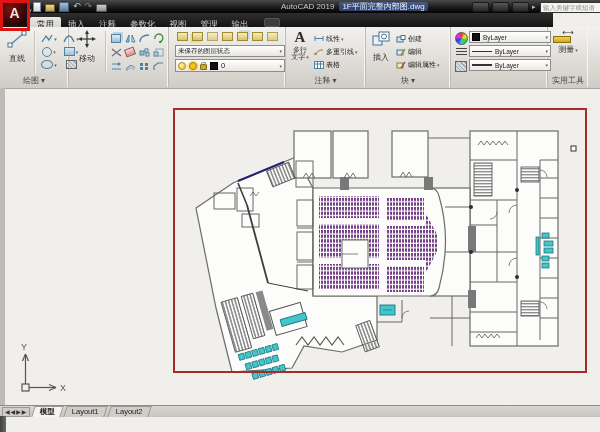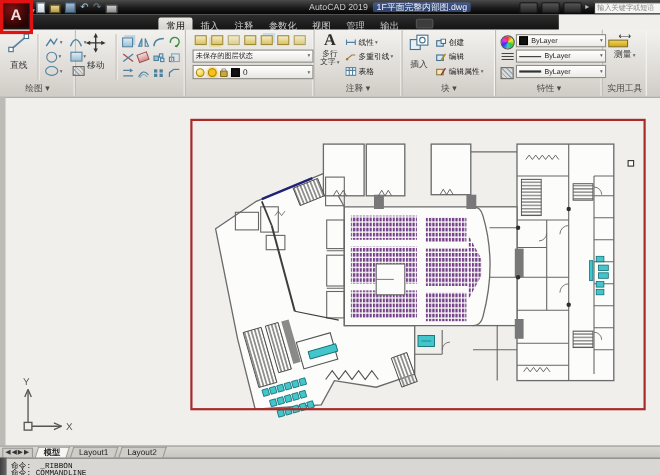--- a/index.html
+++ b/index.html
@@ -24,21 +24,21 @@
           border:1px solid #333;font-size:6.5px;color:#888;line-height:9px;padding-left:2px;white-space:nowrap;overflow:hidden;}
   .search-caret{position:absolute;left:532px;top:2px;color:#bbb;font-size:7px;line-height:9px;}
   
   .appbtn{position:absolute;left:2px;top:1px;width:23px;height:23px;border-radius:3px;
           background:radial-gradient(circle at 35% 30%,#7e1212,#2a0404 75%);
           border:1px solid #151515;color:#f3dede;font-weight:bold;font-size:14px;
           text-align:center;line-height:23px;z-index:30;}
   .appbtn-arrow{position:absolute;left:27px;top:8px;color:#9a9a9a;font-size:6px;z-index:30;}
   .red-anno{position:absolute;left:0;top:0;width:24px;height:25px;border:3px solid #e01313;z-index:40;}
   
-  .tabrow{position:absolute;left:0;top:13px;width:508px;height:14px;background:linear-gradient(#2e2e2e,#141414);text-align:center;}
+  .tabrow{position:absolute;left:0;top:13px;width:553px;height:14px;background:linear-gradient(#2e2e2e,#141414);}
   .rtab{display:inline-block;font-size:8.5px;color:#cdcdcd;padding:2px 7px 0 7px;height:12px;cursor:default;}
   .rtab.active{background:linear-gradient(#e9e8e5,#cfcdc8);color:#111;border-radius:2px 2px 0 0;}
   .tab-extra{display:inline-block;width:14px;height:7px;background:#3c3c3c;border:1px solid #555;
              border-radius:2px;margin-left:8px;vertical-align:middle;}
   
   .ribbon{position:absolute;left:0;top:27px;width:600px;height:61px;
           background:linear-gradient(#f2f1ee,#dbd8d3 70%,#cfccc6);border-bottom:1px solid #8f8d88;display:flex;}
   .panel{position:relative;height:60px;border-right:1px solid #bdbab4;box-shadow:inset -1px 0 0 #f6f5f2;}
   .plabel{position:absolute;left:0;bottom:1px;width:100%;text-align:center;font-size:8px;color:#4c4a46;white-space:nowrap;}
   .bigbtn{position:absolute;top:3px;width:30px;text-align:center;}
@@ -381,21 +381,20 @@
             <span class="linesample"></span>
             <span>ByLayer</span>
             <span class="dd" style="margin-left:auto">▾</span>
           </div>
         <div class="proprow">
             <span class="linesample" style="border-top-width:2px"></span>
             <span>ByLayer</span>
             <span class="dd" style="margin-left:auto">▾</span>
           </div>
       </div>
-      <div class="plabel">特性 ▾</div>
     </div>
 
     <div class="panel" style="width:40px;border-right:none;overflow:hidden">
       <div class="bigbtn" style="left:5px;width:30px">
         <div class="marrow">⟷</div>
         <div class="ruler"></div>
         <div class="blab"><span>测量</span><span class="dd">▾</span></div>
       </div>
       <div class="plabel" style="text-align:left;padding-left:4px">实用工具</div>
     </div>
@@ -583,19 +582,15 @@
     </g>
   </svg>
 
   <div class="layoutbar">
     <span class="lt-arrows">◀◀▶▶</span>
     <span class="lt-tab active"><span>模型</span></span>
     <span class="lt-tab"><span>Layout1</span></span>
     <span class="lt-tab"><span>Layout2</span></span>
   </div>
 
-  <div class="cmd">
-    <div class="cmdline" style="top:1px">命令:  _RIBBON</div>
-    <div class="cmdline" style="top:8px">命令: COMMANDLINE</div>
-  </div>
   <div class="cmd-grip"></div>
 
 </div>
 
 </body></html>

